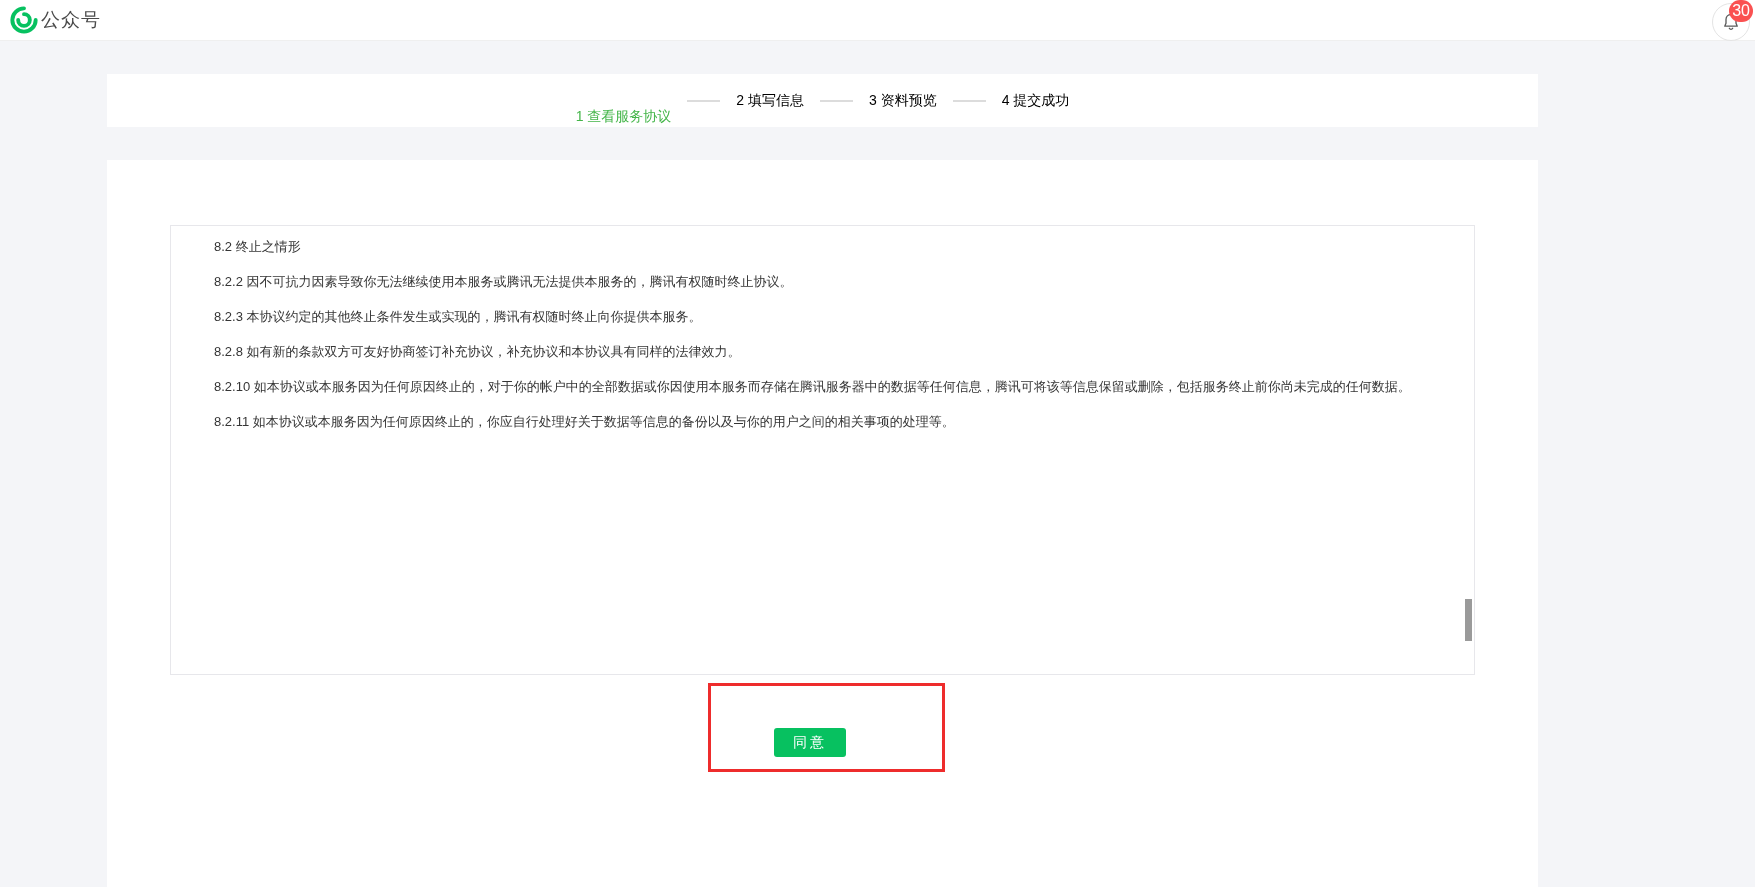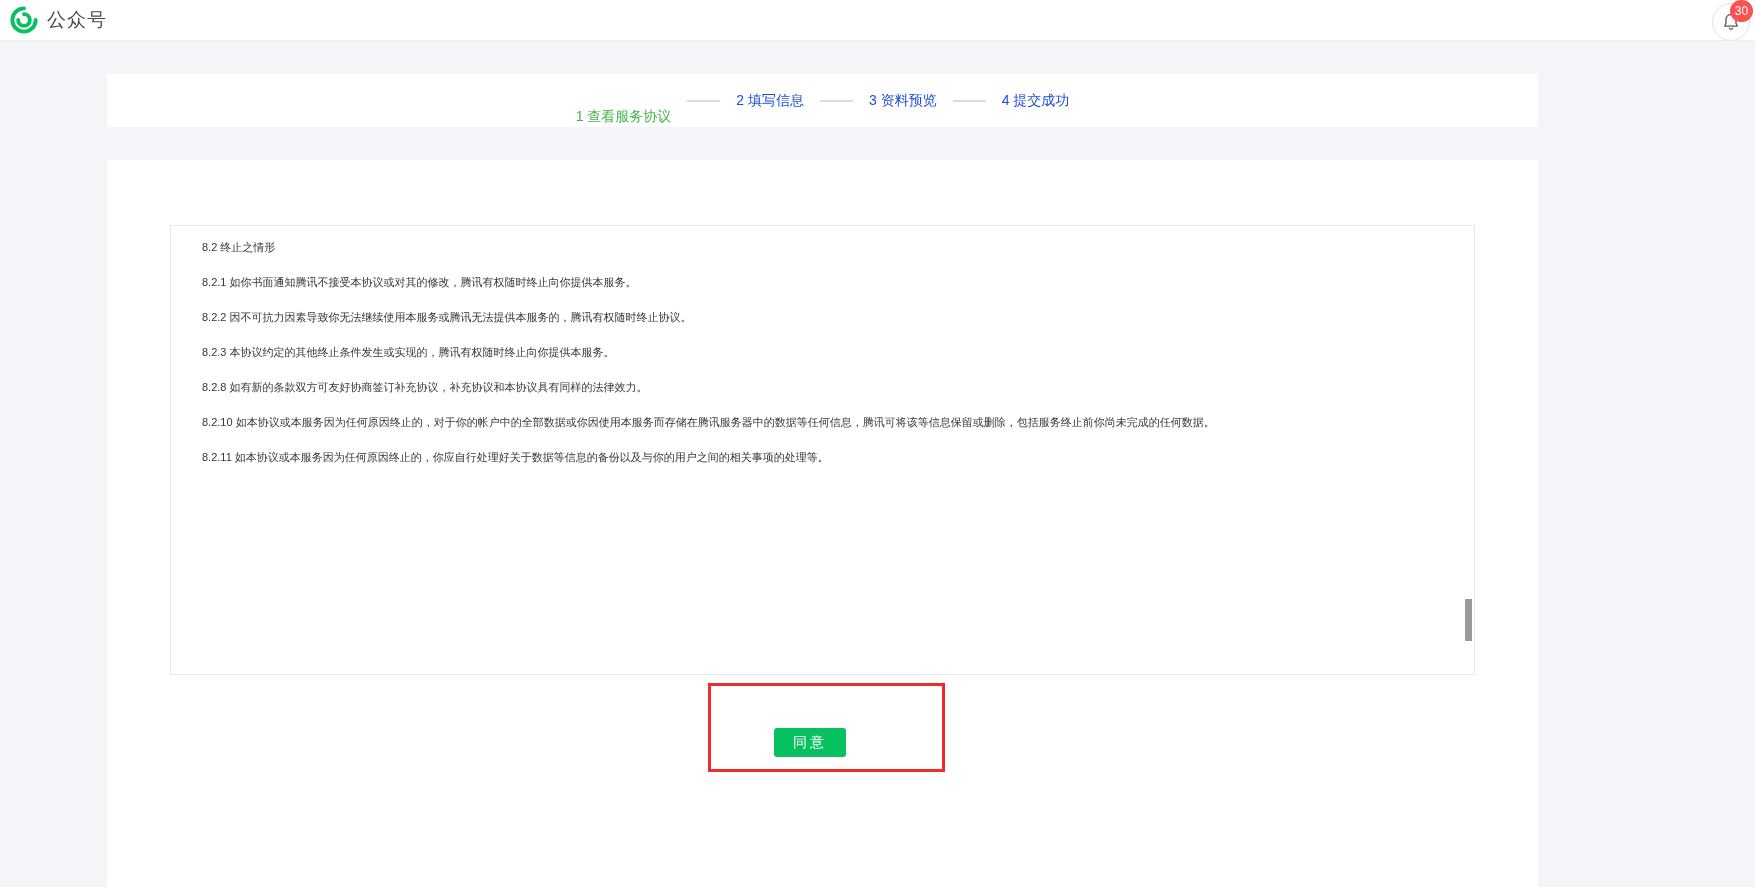--- a/index.html
+++ b/index.html
@@ -12,61 +12,61 @@
     overflow: hidden;
   }
 
   
   .header {
     height: 41px; background: #fff;
     border-bottom: 1px solid #efefef;
     position: relative;
     display: flex; align-items: center;
   }
-  .logo { display: flex; align-items: center; gap: 9px; margin-left: 10px; cursor: pointer; }
+  .logo { display: flex; align-items: center; gap: 3px; margin-left: 10px; cursor: pointer; }
   .logo-text { font-size: 19px; color: #4a4a4a; letter-spacing: 1px; }
   .bell-wrap {
     position: absolute; right: 5px; top: 3px;
     width: 38px; height: 38px; border-radius: 50%;
     border: 1px solid #e4e4e4; background: #fff;
     display: flex; align-items: center; justify-content: center;
     cursor: pointer;
   }
   .badge {
     position: absolute; right: 2px; top: 0;
     min-width: 23px; height: 22px; border-radius: 12px;
     background: #fa5151; color: #fff;
-    font-size: 12px; line-height: 22px; text-align: center;
+    font-size: 16px; line-height: 22px; text-align: center;
     padding: 0 3px;
   }
 
   
   .card { width: 1431px; margin-left: 107px; background: #fff; }
   .stepper-card {
     margin-top: 33px; height: 53px;
     display: flex; align-items: center; justify-content: center;
   }
   .step { font-size: 14px; white-space: nowrap; }
   .step.active { color: #44b549; margin-top: 32px; }
-  .step.upcoming { color: #1d4ed8; }
+  .step.upcoming { color: #000000; }
   .sep { width: 33px; height: 2px; background: #dcdcdc; margin: 0 16px; }
 
   .main-card { margin-top: 33px; height: 727px; position: relative; }
 
   
   .agreement {
     position: absolute; left: 63px; top: 65px;
     width: 1305px; height: 450px;
     border: 1px solid #e7e7eb; background: #fff;
     padding: 8px 30px 0 27px;
     overflow: hidden;
   }
   .agreement p {
-    margin: 0 0 9px 4px;
-    font-size: 11px; line-height: 26px; color: #353535;
+    margin: 0 0 9px 16px;
+    font-size: 13px; line-height: 26px; color: #353535;
   }
   .scroll-thumb {
     position: absolute; right: 2px; top: 373px;
     width: 7px; height: 42px; background: #9a9a9a;
   }
 
   
   .agree-btn {
     position: absolute; left: 667px; top: 568px;
     width: 72px; height: 29px;
@@ -118,21 +118,20 @@
   <span class="sep"></span>
   <span class="step upcoming">3 资料预览</span>
   <span class="sep"></span>
   <span class="step upcoming">4 提交成功</span>
 </div>
 
 <div class="card main-card">
 
   <div class="agreement">
     <p>8.2 终止之情形</p>
-    <p>8.2.1 如你书面通知腾讯不接受本协议或对其的修改，腾讯有权随时终止向你提供本服务。</p>
     <p>8.2.2 因不可抗力因素导致你无法继续使用本服务或腾讯无法提供本服务的，腾讯有权随时终止协议。</p>
     <p>8.2.3 本协议约定的其他终止条件发生或实现的，腾讯有权随时终止向你提供本服务。</p>
     <p>8.2.8 如有新的条款双方可友好协商签订补充协议，补充协议和本协议具有同样的法律效力。</p>
     <p>8.2.10 如本协议或本服务因为任何原因终止的，对于你的帐户中的全部数据或你因使用本服务而存储在腾讯服务器中的数据等任何信息，腾讯可将该等信息保留或删除，包括服务终止前你尚未完成的任何数据。</p>
     <p>8.2.11 如本协议或本服务因为任何原因终止的，你应自行处理好关于数据等信息的备份以及与你的用户之间的相关事项的处理等。</p>
     <div class="scroll-thumb"></div>
   </div>
 
   <button class="agree-btn">同意</button>
   <div class="annotation"></div>

